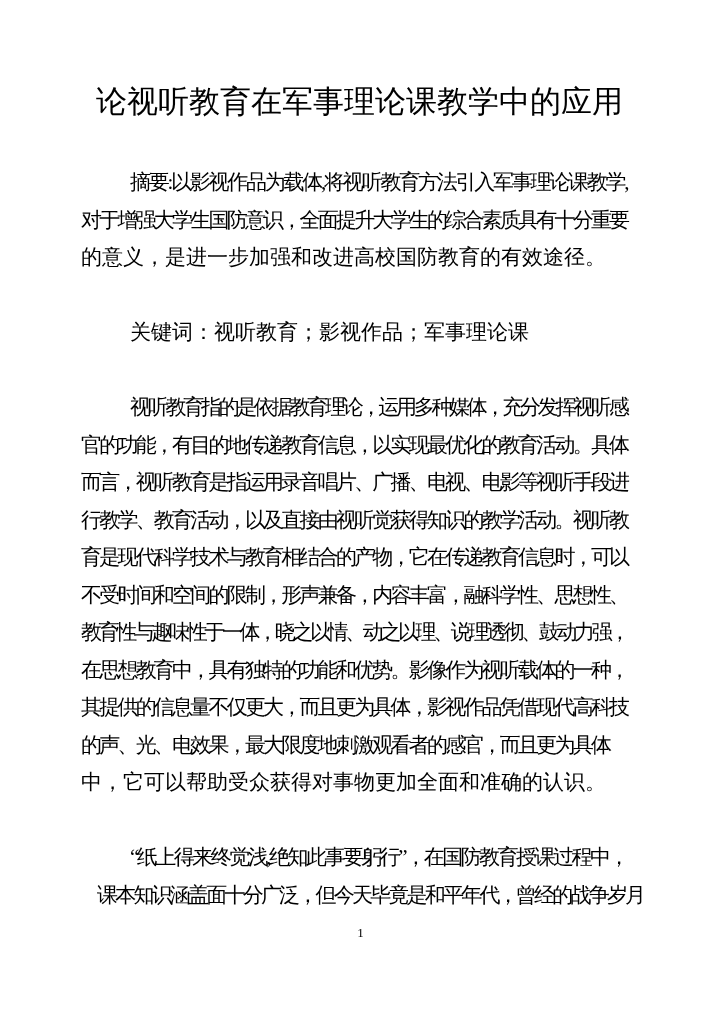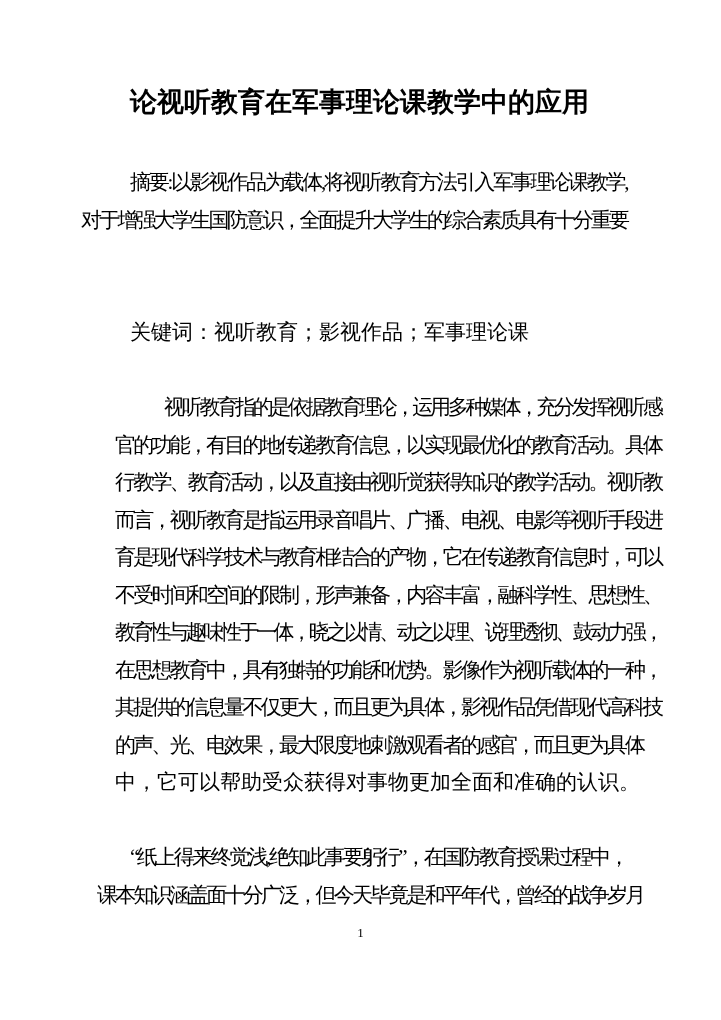--- a/index.html
+++ b/index.html
@@ -15,75 +15,76 @@
     color: #000000;
     font-family: "Liberation Serif", "DejaVu Serif", serif;
     overflow: hidden;
   }
   .doc-title {
     position: absolute;
     left: 88px;
     width: 543px;
     top: 82px;
     margin: 0;
-    font-size: 27px;
+    font-size: 31px;
     line-height: 40px;
-    font-weight: bold;
+    font-weight: normal;
     text-align: center;
     white-space: nowrap;
   }
   .para {
     position: absolute;
     left: 81px;
     width: 543px;
     font-size: 21px;
   }
   .para .line {
     height: 37.5px;
     line-height: 37.5px;
     white-space: nowrap;
     text-align: left;
   }
   .para .line.indent {
     padding-left: 49px;
   }
   .para-abstract { top: 164px; }
   .para-keywords { top: 314px; }
-  .para-body1    { top: 389px; margin-left: 34px; }
+  .para-body1    { top: 389px; }
   .para-body2    { top: 839px; }
   .page-number {
     position: absolute;
     top: 923px;
     left: 0;
     width: 721px;
     text-align: center;
     font-size: 13px;
     line-height: 20px;
   }
 </style>
 </head>
 <body>
 
 <div class="page">
   <h1 class="doc-title">论视听教育在军事理论课教学中的应用</h1>
 
   <div class="para para-abstract">
       <div class="line indent just"><span style="letter-spacing: -2.247px;">摘要:以影视作品为载体,将视听教育方法引入军事理论课教学,</span></div>
       <div class="line just"><span style="letter-spacing: -2.79px; margin-top: 12px;">对于增强大学生国防意识，全面提升大学生的综合素质具有十分重要</span></div>
+      <div class="line"><span>的意义，是进一步加强和改进高校国防教育的有效途径。</span></div>
     </div>
 
   <div class="para para-keywords">
       <div class="line indent"><span>关键词：视听教育；影视作品；军事理论课</span></div>
     </div>
 
   <div class="para para-body1">
       <div class="line indent just"><span style="letter-spacing: -3.271px;">视听教育指的是依据教育理论，运用多种媒体，充分发挥视听感</span></div>
       <div class="line just"><span style="letter-spacing: -2.79px;">官的功能，有目的地传递教育信息，以实现最优化的教育活动。具体</span></div>
+      <div class="line just"><span style="letter-spacing: -2.79px;">而言，视听教育是指运用录音唱片、广播、电视、电影等视听手段进</span></div>
       <div class="line just"><span style="letter-spacing: -2.79px;">行教学、教育活动，以及直接由视听觉获得知识的教学活动。视听教</span></div>
-      <div class="line just"><span style="letter-spacing: -2.79px;">而言，视听教育是指运用录音唱片、广播、电视、电影等视听手段进</span></div>
       <div class="line just"><span style="letter-spacing: -2.79px;">育是现代科学技术与教育相结合的产物，它在传递教育信息时，可以</span></div>
       <div class="line just"><span style="letter-spacing: -2.79px;">不受时间和空间的限制，形声兼备，内容丰富，融科学性、思想性、</span></div>
       <div class="line just"><span style="letter-spacing: -3.39px;">教育性与趣味性于一体，晓之以情、动之以理、说理透彻、鼓动力强，</span></div>
       <div class="line just"><span style="letter-spacing: -2.79px;">在思想教育中，具有独特的功能和优势。影像作为视听载体的一种，</span></div>
       <div class="line just"><span style="letter-spacing: -2.79px;">其提供的信息量不仅更大，而且更为具体，影视作品凭借现代高科技</span></div>
       <div class="line just"><span style="letter-spacing: -2.79px;">的声、光、电效果，最大限度地刺激观看者的感官，而且更为具体</span></div>
       <div class="line"><span>中，它可以帮助受众获得对事物更加全面和准确的认识。</span></div>
     </div>
 
   <div class="para para-body2">

